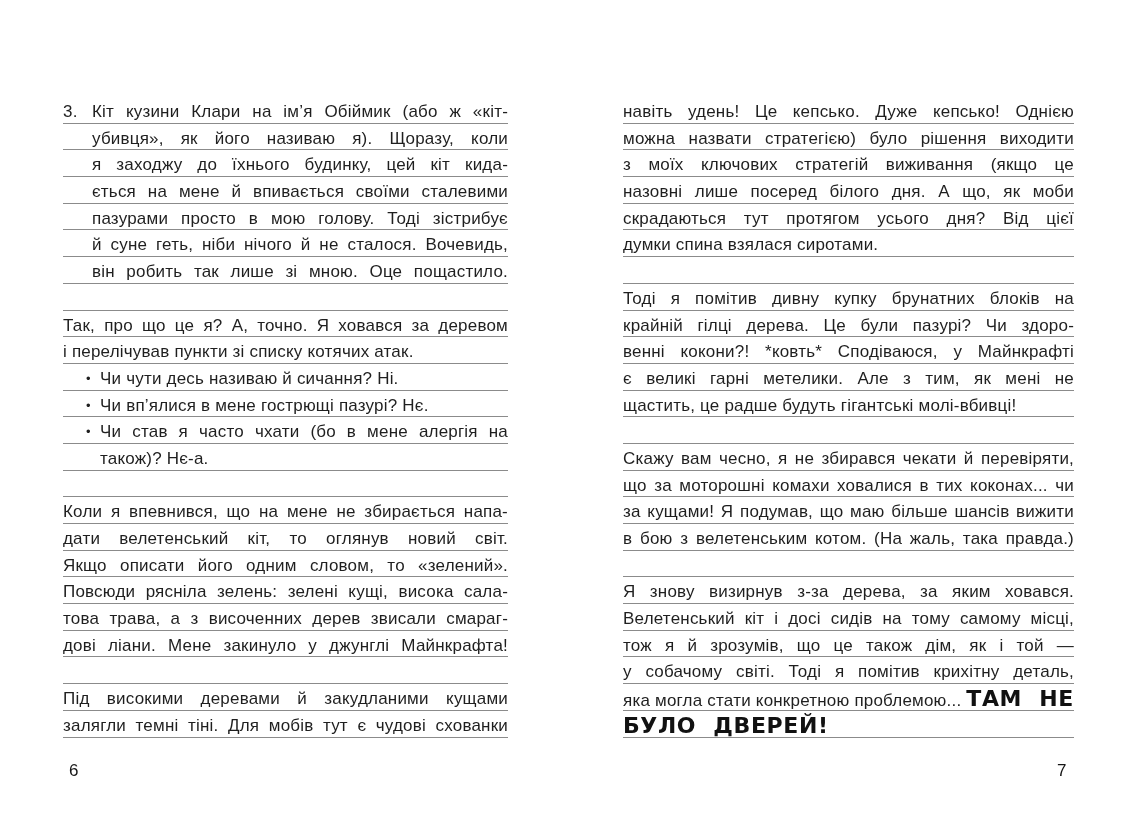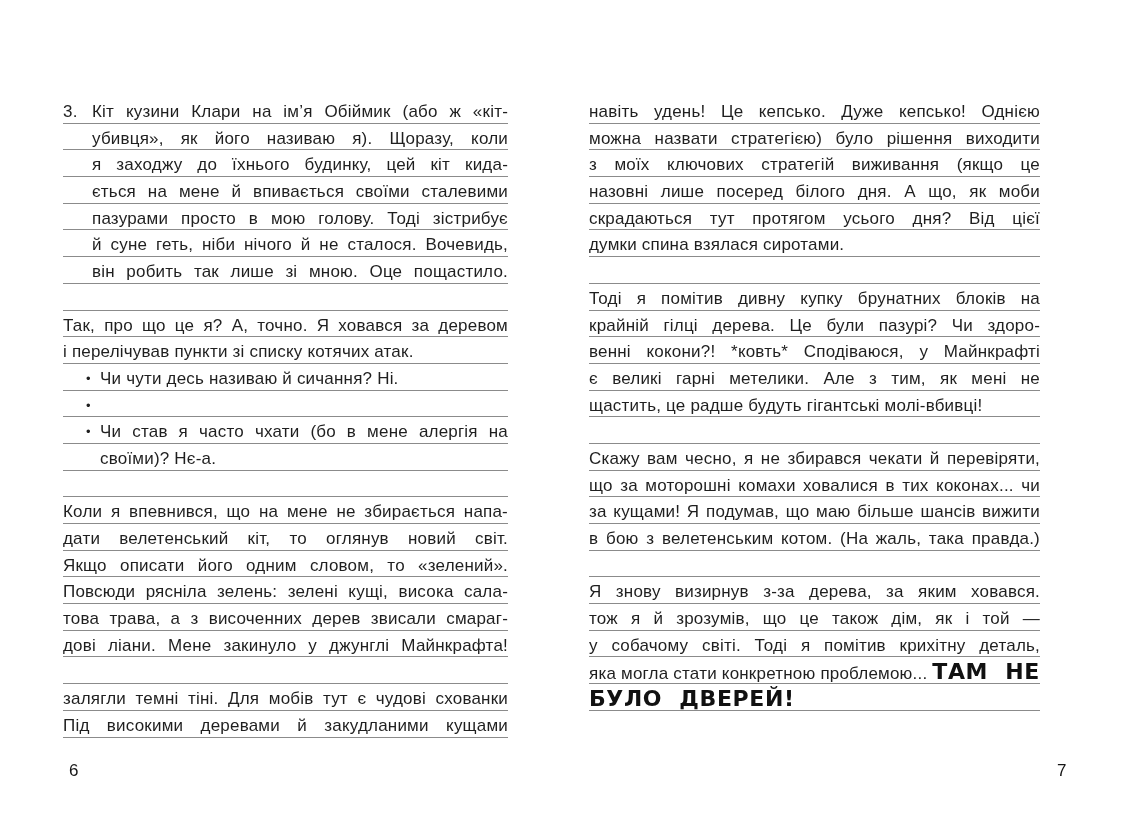--- a/index.html
+++ b/index.html
@@ -14,21 +14,21 @@
     background: var(--bg, #ffffff);
     font-family: "Liberation Sans", sans-serif;
     color: var(--text, #1f1f1f);
     overflow: hidden;
   }
   .page-column {
     position: absolute;
     top: 97px;
   }
   .col-left  { left: 63px;  width: 445px; }
-  .col-right { left: 589px; width: 451px; }
+  .col-right { left: 623px; width: 451px; }
 
   .line {
     position: relative;
     box-sizing: border-box;
     height: 26.7px;
     line-height: 30px;
     font-size: 17px;
     border-bottom: 1px solid var(--rule, #8b8b8b);
     overflow: visible;
     letter-spacing: 0.2px;
@@ -81,33 +81,33 @@
       <div class="line j ind-hang"><span>убивця», як його називаю я). Щоразу, коли</span></div>
       <div class="line j ind-hang"><span>я заходжу до їхнього будинку, цей кіт кида-</span></div>
       <div class="line j ind-hang"><span>ється на мене й впивається своїми сталевими</span></div>
       <div class="line j ind-hang"><span>пазурами просто в мою голову. Тоді зістрибує</span></div>
       <div class="line j ind-hang"><span>й суне геть, ніби нічого й не сталося. Вочевидь,</span></div>
       <div class="line j ind-hang"><span>він робить так лише зі мною. Оце пощастило.</span></div>
       <div class="line"></div>
       <div class="line j"><span>Так, про що це я? А, точно. Я ховався за деревом</span></div>
       <div class="line"><span>і перелічував пункти зі списку котячих атак.</span></div>
       <div class="line has-bullet"><span class="bullet-dot">•</span><span>Чи чути десь називаю й сичання? Ні.</span></div>
-      <div class="line has-bullet"><span class="bullet-dot">•</span></div>
+      <div class="line has-bullet"><span class="bullet-dot">•</span><span>Чи вп’ялися в мене гострющі пазурі? Нє.</span></div>
       <div class="line j has-bullet"><span class="bullet-dot">•</span><span>Чи став я часто чхати (бо в мене алергія на</span></div>
-      <div class="line ind-bullet"><span>своїми)? Нє-а.</span></div>
+      <div class="line ind-bullet"><span>також)? Нє-а.</span></div>
       <div class="line"></div>
       <div class="line j"><span>Коли я впевнився, що на мене не збирається напа-</span></div>
       <div class="line j"><span>дати велетенський кіт, то оглянув новий світ.</span></div>
       <div class="line j"><span>Якщо описати його одним словом, то «зелений».</span></div>
       <div class="line j"><span>Повсюди рясніла зелень: зелені кущі, висока сала-</span></div>
       <div class="line j"><span>това трава, а з височенних дерев звисали смараг-</span></div>
       <div class="line j"><span>дові ліани. Мене закинуло у джунглі Майнкрафта!</span></div>
       <div class="line"></div>
+      <div class="line j"><span>Під високими деревами й закудланими кущами</span></div>
       <div class="line j"><span>залягли темні тіні. Для мобів тут є чудові схованки</span></div>
-      <div class="line j"><span>Під високими деревами й закудланими кущами</span></div>
     </div>
   <div class="page-column col-right">
       <div class="line j"><span>навіть удень! Це кепсько. Дуже кепсько! Однією</span></div>
       <div class="line j"><span>можна назвати стратегією) було рішення виходити</span></div>
       <div class="line j"><span>з моїх ключових стратегій виживання (якщо це</span></div>
       <div class="line j"><span>назовні лише посеред білого дня. А що, як моби</span></div>
       <div class="line j"><span>скрадаються тут протягом усього дня? Від цієї</span></div>
       <div class="line"><span>думки спина взялася сиротами.</span></div>
       <div class="line"></div>
       <div class="line j"><span>Тоді я помітив дивну купку брунатних блоків на</span></div>
@@ -115,20 +115,21 @@
       <div class="line j"><span>венні кокони?! *ковть* Сподіваюся, у Майнкрафті</span></div>
       <div class="line j"><span>є великі гарні метелики. Але з тим, як мені не</span></div>
       <div class="line"><span>щастить, це радше будуть гігантські молі-вбивці!</span></div>
       <div class="line"></div>
       <div class="line j"><span>Скажу вам чесно, я не збирався чекати й перевіряти,</span></div>
       <div class="line j"><span>що за моторошні комахи ховалися в тих коконах... чи</span></div>
       <div class="line j"><span>за кущами! Я подумав, що маю більше шансів вижити</span></div>
       <div class="line j"><span>в бою з велетенським котом. (На жаль, така правда.)</span></div>
       <div class="line"></div>
       <div class="line j"><span>Я знову визирнув з-за дерева, за яким ховався.</span></div>
+      <div class="line j"><span>Велетенський кіт і досі сидів на тому самому місці,</span></div>
       <div class="line j"><span>тож я й зрозумів, що це також дім, як і той —</span></div>
       <div class="line j"><span>у собачому світі. Тоді я помітив крихітну деталь,</span></div>
       <div class="line j"><span>яка могла стати конкретною проблемою... </span><span class="shout">ТАМ НЕ</span></div>
       <div class="line"><span class="shout">БУЛО ДВЕРЕЙ!</span></div>
     </div>
   <div class="page-num num-left">6</div>
   <div class="page-num num-right">7</div>
 </div>
 
 </body></html>

